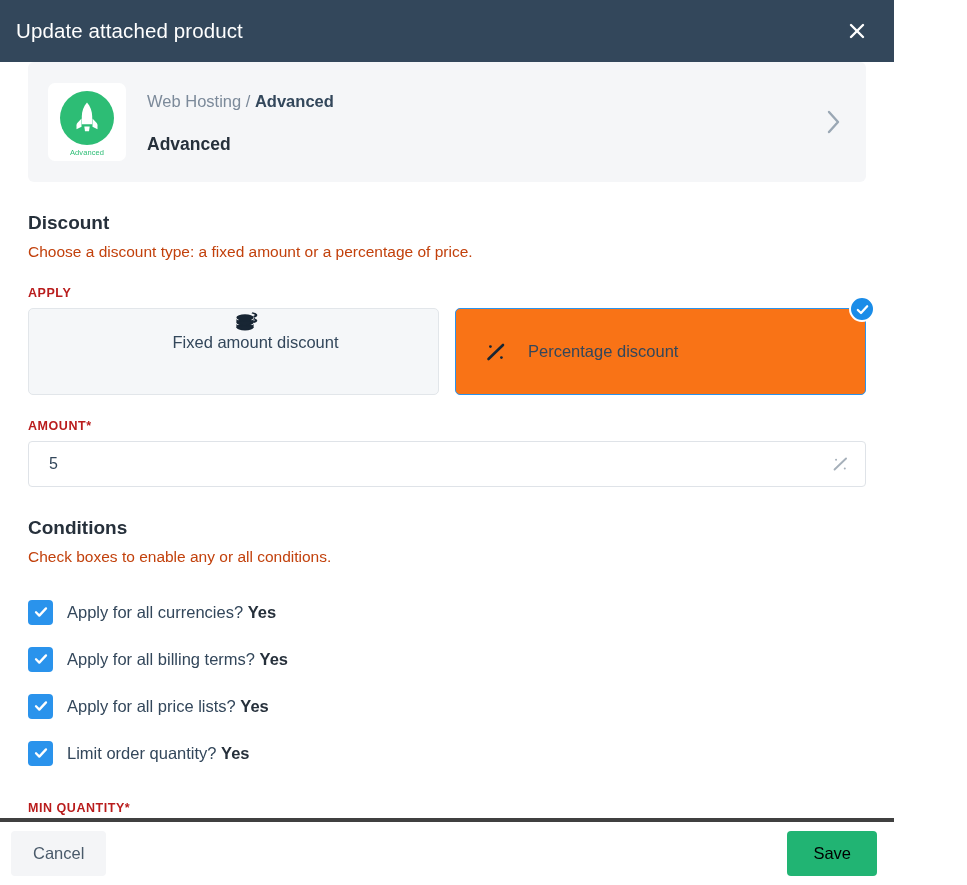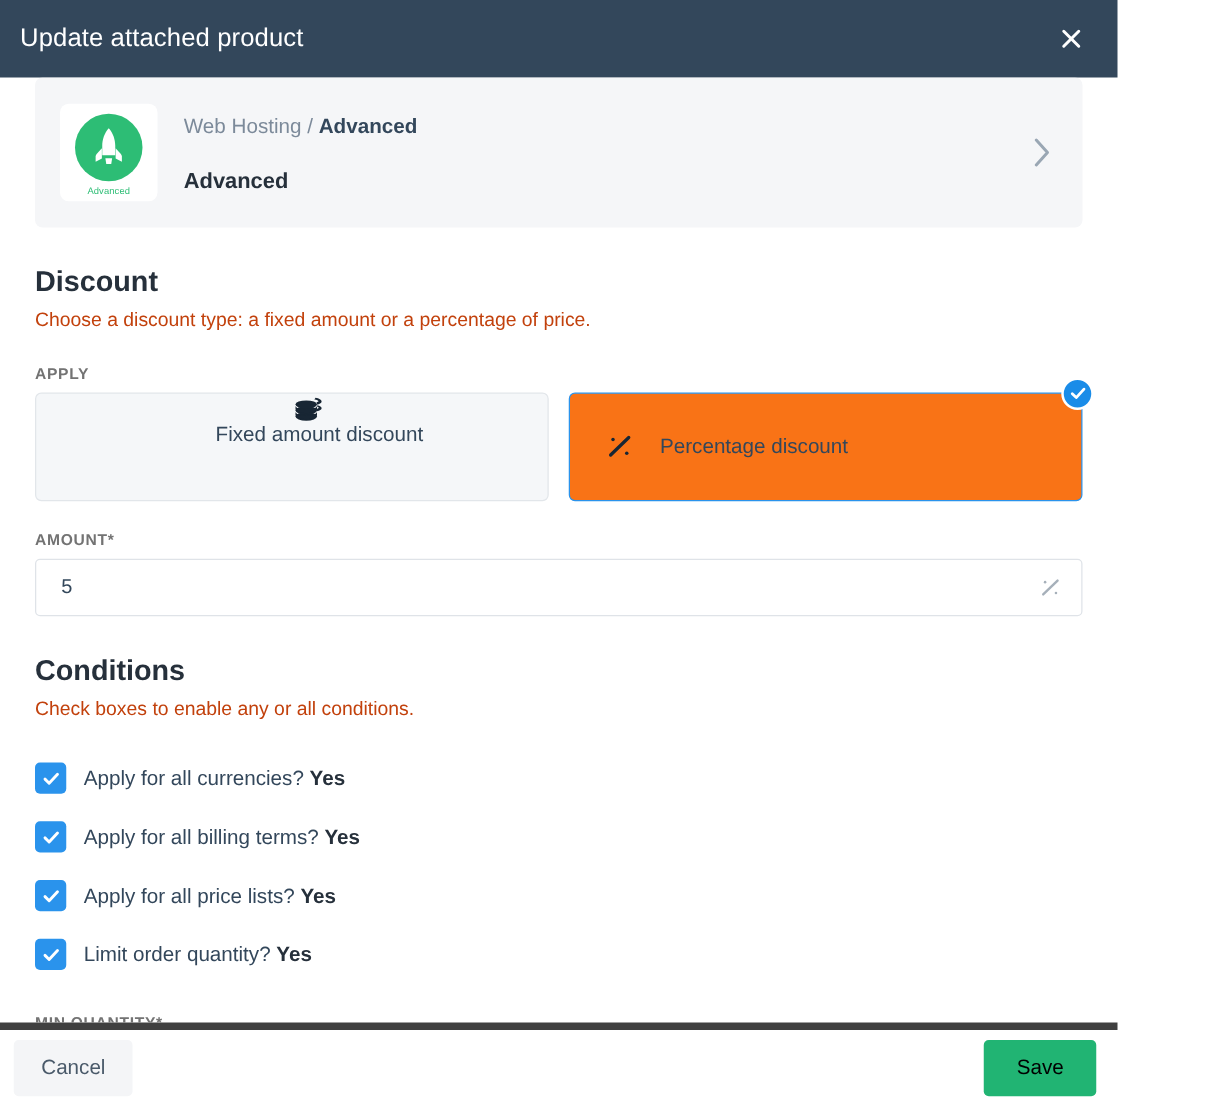--- a/index.html
+++ b/index.html
@@ -124,36 +124,36 @@
     color: #9aa7b4;
     flex: 0 0 auto;
     display: flex;
     align-items: center;
     padding-right: 6px;
   }
 
   
   .section { margin-top: 28px; }
   .section-title {
-    font-size: 23px;
+    font-size: 19px;
     font-weight: 700;
     color: #26303b;
     line-height: 1.35;
   }
   .section-desc {
     font-size: 15.5px;
     color: #c2410c;
     margin-top: 5px;
     line-height: 1.4;
   }
 
   .field-label {
     font-size: 12.5px;
     font-weight: 700;
-    color: #737373;
+    color: #b91c1c;
     letter-spacing: 0.55px;
     margin-top: 24px;
     margin-bottom: 8px;
     text-transform: uppercase;
   }
 
   
   .option-row {
     display: flex;
     gap: 16px;
@@ -258,21 +258,21 @@
   }
   .check-text .ans {
     font-weight: 700;
     color: #26303b;
   }
 
   
   .modal-footer {
     flex: 0 0 67px;
     height: 67px;
-    border-top: 6px solid #404040;
+    border-top: 4px solid #404040;
     background: #ffffff;
     display: flex;
     align-items: center;
     justify-content: space-between;
     padding: 0 17px 0 11px;
   }
   .btn {
     border: none;
     border-radius: 4px;
     font-family: "Liberation Sans", sans-serif;

